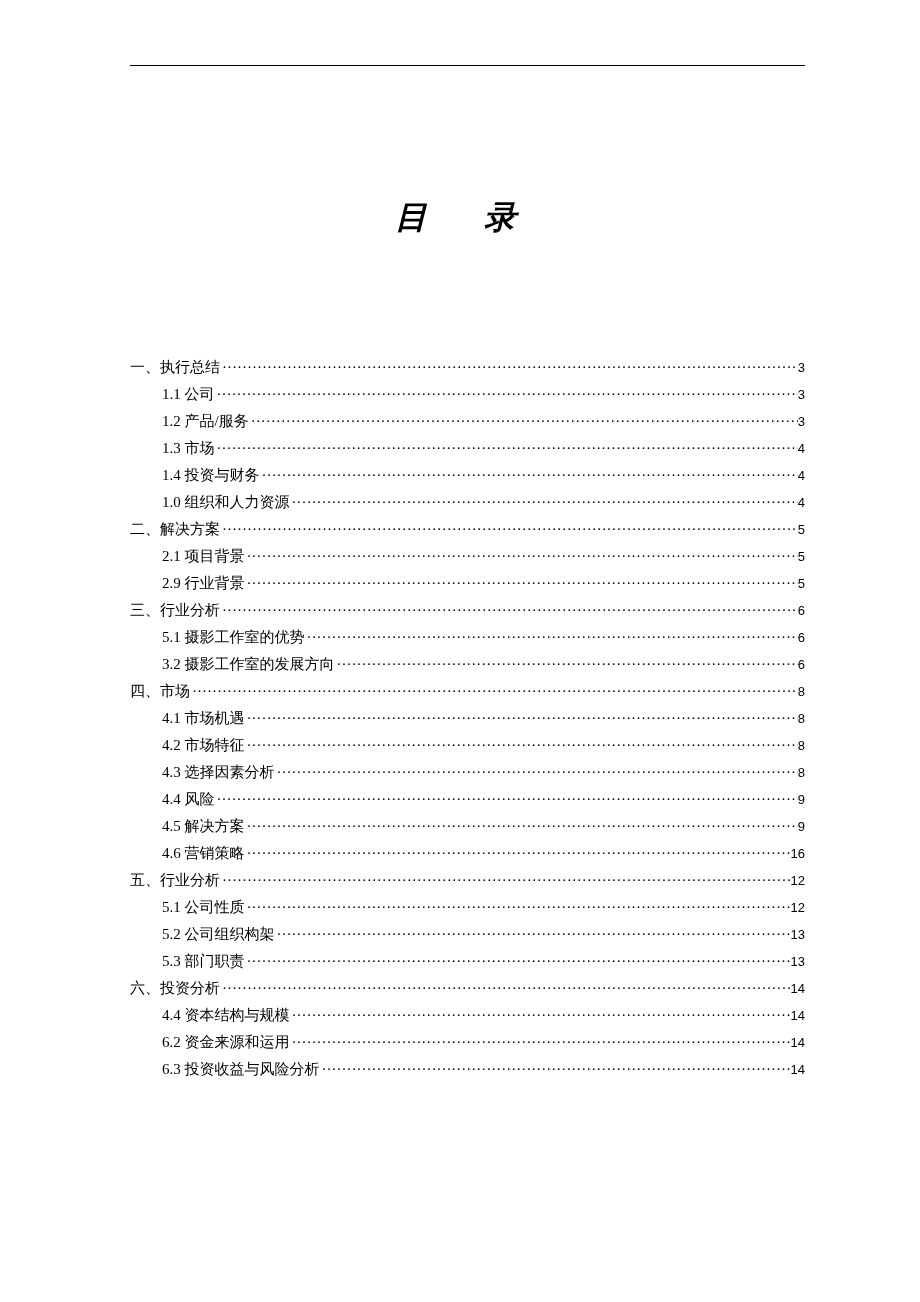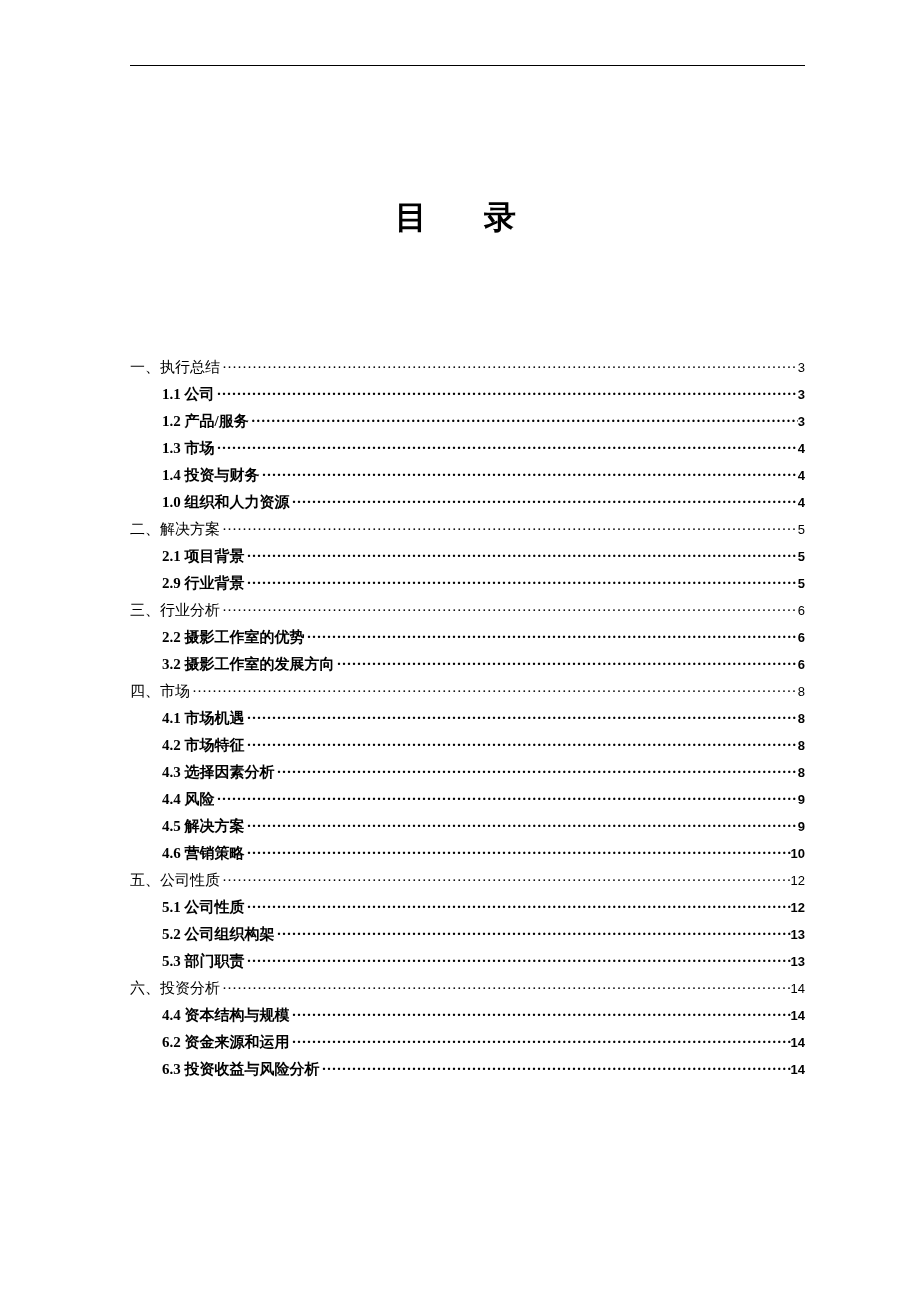--- a/index.html
+++ b/index.html
@@ -21,37 +21,37 @@
       border-top: 1px solid #000;
       margin-bottom: 130px;
     }
     .title {
       text-align: center;
       font-size: 32px;
       font-weight: bold;
       font-family: "SimHei", "黑体", sans-serif;
       letter-spacing: 24px;
       margin-bottom: 115px;
+      font-style: italic;
     }
     .toc {
       font-size: 15px;
       line-height: 1.6;
     }
     .toc-row {
       display: flex;
       align-items: baseline;
       margin-bottom: 3px;
       white-space: nowrap;
     }
     .toc-row.level-1 {
       padding-left: 0;
     }
     .toc-row.level-2 {
       padding-left: 32px;
-      font-weight: bold;
     }
     .toc-label {
       flex-shrink: 0;
     }
     .toc-dots {
       flex: 1;
       overflow: hidden;
       letter-spacing: 0px;
       font-size: 15px;
       padding: 0 2px;
@@ -117,21 +117,21 @@
         <span class="toc-label">2.9 行业背景</span>
         <span class="toc-dots"></span>
         <span class="toc-page">5</span>
       </div>
       <div class="toc-row level-1">
         <span class="toc-label">三、行业分析</span>
         <span class="toc-dots"></span>
         <span class="toc-page">6</span>
       </div>
       <div class="toc-row level-2">
-        <span class="toc-label">2.2 摄影工作室的优势</span>
+        <span class="toc-label">5.1 摄影工作室的优势</span>
         <span class="toc-dots"></span>
         <span class="toc-page">6</span>
       </div>
       <div class="toc-row level-2">
         <span class="toc-label">3.2 摄影工作室的发展方向</span>
         <span class="toc-dots"></span>
         <span class="toc-page">6</span>
       </div>
       <div class="toc-row level-1">
         <span class="toc-label">四、市场</span>
@@ -159,24 +159,24 @@
         <span class="toc-page">9</span>
       </div>
       <div class="toc-row level-2">
         <span class="toc-label">4.5 解决方案</span>
         <span class="toc-dots"></span>
         <span class="toc-page">9</span>
       </div>
       <div class="toc-row level-2">
         <span class="toc-label">4.6 营销策略</span>
         <span class="toc-dots"></span>
-        <span class="toc-page">10</span>
-      </div>
-      <div class="toc-row level-1">
-        <span class="toc-label">五、公司性质</span>
+        <span class="toc-page">16</span>
+      </div>
+      <div class="toc-row level-1">
+        <span class="toc-label">五、行业分析</span>
         <span class="toc-dots"></span>
         <span class="toc-page">12</span>
       </div>
       <div class="toc-row level-2">
         <span class="toc-label">5.1 公司性质</span>
         <span class="toc-dots"></span>
         <span class="toc-page">12</span>
       </div>
       <div class="toc-row level-2">
         <span class="toc-label">5.2 公司组织构架</span>

